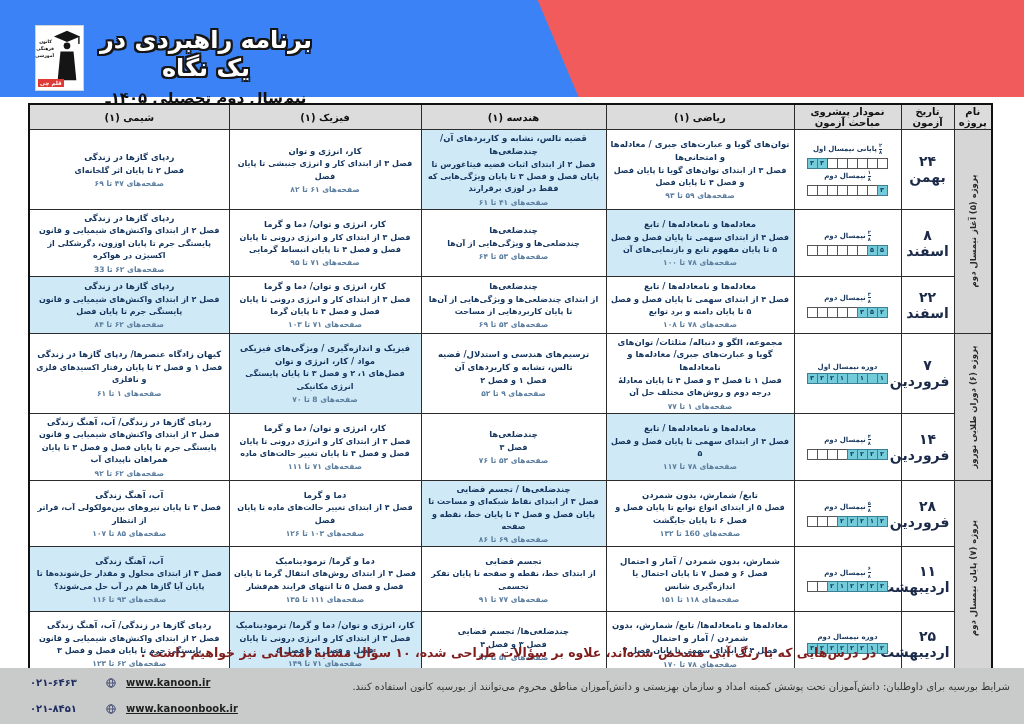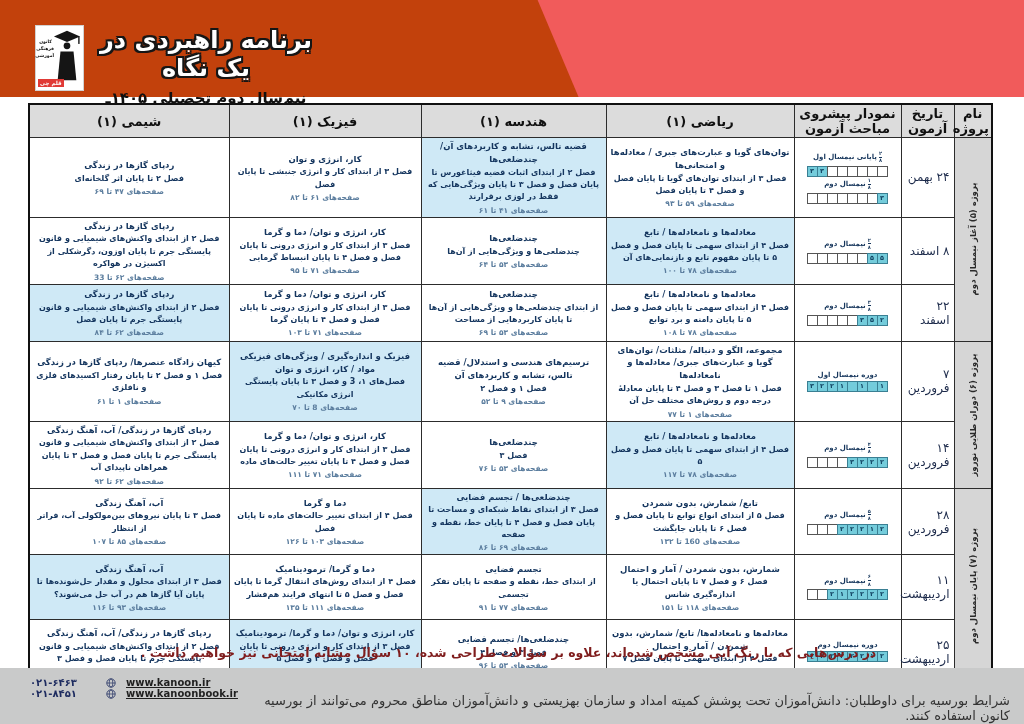--- a/index.html
+++ b/index.html
@@ -1,20 +1,20 @@
 <!DOCTYPE html>
 <html lang="fa"><head>
 <meta charset="utf-8">
 <style>
   * { box-sizing: border-box; }
   body { margin:0; font-family:"DejaVu Sans", sans-serif; background:#fff; }
   .page { position:relative; width:1024px; height:724px; background:#ffffff; overflow:hidden; }
 
   
-  .band { position:absolute; top:0; left:0; width:1024px; height:97px; background:#c2410c; }
+  .band { position:absolute; top:0; left:0; width:1024px; height:97px; background:#3b82f6; }
   .band-red { position:absolute; inset:0; background:#f15b5b;
               clip-path: polygon(52.5% 0, 100% 0, 100% 100%, 56.5% 100%); }
   .outline-text { color:#fff;
     text-shadow:-2px -2px 0 #161616, 2px -2px 0 #161616, -2px 2px 0 #161616, 2px 2px 0 #161616,
                  0 -2px 0 #161616, 0 2px 0 #161616, -2px 0 0 #161616, 2px 0 0 #161616; }
   .grade { position:absolute; top:22px; right:44px; font-size:45px; font-weight:bold; direction:rtl;
     text-shadow:-3px -3px 0 #161616, 3px -3px 0 #161616, -3px 3px 0 #161616, 3px 3px 0 #161616,
                  0 -3px 0 #161616, 0 3px 0 #161616, -3px 0 0 #161616, 3px 0 0 #161616; }
   .title-block { position:absolute; left:88px; top:27px; width:236px; text-align:center; direction:rtl; }
   .main-title { font-size:24px; font-weight:bold; line-height:1.15; }
@@ -25,29 +25,29 @@
   .logo-org { position:absolute; left:1px; top:13px; width:17px; font-size:4.5px; line-height:1.5;
               font-weight:bold; color:#111; text-align:center; direction:rtl; }
   .logo-brand { position:absolute; left:2px; bottom:3px; background:#e03a36; color:#fff;
                 font-size:5.5px; font-weight:bold; padding:1px 2px; direction:rtl; }
   .grad-svg { position:absolute; right:2px; top:3px; }
 
   
   table.program { position:absolute; top:103px; right:31px; width:963px; border-collapse:collapse;
                   direction:rtl; table-layout:fixed; background:#fff; border:2px solid #111; }
   .program th, .program td { border:1px solid #2c2c2c; }
-  .program th { background:#dcdcdc; font-size:13px; font-weight:bold; color:#111;
+  .program th { background:#dcdcdc; font-size:10px; font-weight:bold; color:#111;
                 height:22px; padding:1px 2px; }
   .program td { vertical-align:middle; padding:2px 4px; }
 
   .project-cell { background:#d6d6d6; position:relative; padding:0; }
   .vtext { position:absolute; left:50%; top:50%; transform:translate(-50%,-50%) rotate(-90deg);
            white-space:nowrap; font-size:8.5px; font-weight:bold; color:#2a2a2a; direction:rtl; }
 
-  .date-cell { font-size:12px; font-weight:normal; color:#1c2a4a; }
+  .date-cell { font-size:14px; font-weight:bold; color:#1c2a4a; text-align:center; }
 
   .chart-cell { text-align:center; padding:2px 1px; }
   .mini-chart { margin:1px 0; }
   .chart-label { display:flex; direction:rtl; justify-content:center; align-items:center; gap:2px;
                  font-size:7px; font-weight:bold; color:#16365c; margin-bottom:2px; }
   .frac { display:inline-flex; flex-direction:column; align-items:center; font-size:5px; line-height:1.15; }
   .frac .den { border-top:0.7px solid #16365c; padding-top:0.5px; }
   .boxes { display:flex; direction:ltr; justify-content:center; }
   .box { width:11px; height:11px; border:1px solid #555; margin-left:-1px; background:#fff;
          font-size:6.5px; line-height:9.5px; text-align:center; font-weight:bold; color:#0d3d5c; }
@@ -56,27 +56,27 @@
   .subject-cell { text-align:center; }
   .subject-cell.blue { background:#cfe9f6; }
   .cell-title { font-size:8.5px; font-weight:bold; color:#14355e; line-height:1.5; }
   .cell-body  { font-size:8px;   font-weight:bold; color:#14355e; line-height:1.55; margin-top:1px; }
   .cell-pages { font-size:7.5px; font-weight:bold; color:#5b7d9e; margin-top:2px; }
 
   
   .note { position:absolute; top:645px; left:0; width:1017px; text-align:center; direction:rtl;
           font-size:12.5px; font-weight:bold; color:#7f1d1d; }
   .footer { position:absolute; top:668px; left:0; width:1024px; height:56px; background:#c9caca; }
-  .footer-left { position:absolute; left:30px; top:9px; display:flex; flex-direction:column; gap:0; }
+  .footer-left { position:absolute; left:30px; top:9px; display:flex; flex-direction:column; gap:15px; }
   .contact-row { display:flex; align-items:center; gap:10px; direction:ltr; }
   .phone { font-size:10px; font-weight:bold; color:#1d2b5f; width:66px; direction:ltr; }
   .url { font-size:10px; font-weight:bold; color:#1f1f1f;text-decoration:underline; }
   .footer-right { position:absolute; right:14px; top:9px; width:770px; text-align:right; direction:rtl; }
   .news { font-size:11px; font-weight:bold; color:#d8312b; line-height:1.4; }
-  .conditions { font-size:13px; color:#333; margin-top:16px; }
+  .conditions { font-size:10px; color:#333; margin-top:4px; }
 </style>
 </head>
 <body>
 
 <div class="page">
 
   <div class="band">
     <div class="band-red"></div>
 
     <div class="logo">
@@ -300,21 +300,21 @@
             <div class="cell-body">فصل ۱ تا فصل ۳ و فصل ۴ تا پایان معادلهٔ درجه دوم و روش‌های مختلف حل آن</div>
             <div class="cell-pages">صفحه‌های ۱ تا ۷۷</div>
           </td>
           <td class="subject-cell">
             <div class="cell-title">ترسیم‌های هندسی و استدلال/ قضیه تالس، تشابه و کاربردهای آن</div>
             <div class="cell-body">فصل ۱ و فصل ۲</div>
             <div class="cell-pages">صفحه‌های ۹ تا ۵۲</div>
           </td>
           <td class="subject-cell blue">
             <div class="cell-title">فیزیک و اندازه‌گیری / ویژگی‌های فیزیکی مواد / کار، انرژی و توان</div>
-            <div class="cell-body">فصل‌های ۱، 3 و فصل ۳ تا پایان پایستگی انرژی مکانیکی</div>
+            <div class="cell-body">فصل‌های ۱، ۲ و فصل ۳ تا پایان پایستگی انرژی مکانیکی</div>
             <div class="cell-pages">صفحه‌های 8 تا ۷۰</div>
           </td>
           <td class="subject-cell">
             <div class="cell-title">کیهان زادگاه عنصرها/ ردپای گازها در زندگی</div>
             <div class="cell-body">فصل ۱ و فصل ۲ تا پایان رفتار اکسیدهای فلزی و نافلزی</div>
             <div class="cell-pages">صفحه‌های ۱ تا ۶۱</div>
           </td>
         </tr>
         <tr style="height: 65px;">
           <td class="date-cell">۱۴ فروردین</td>

